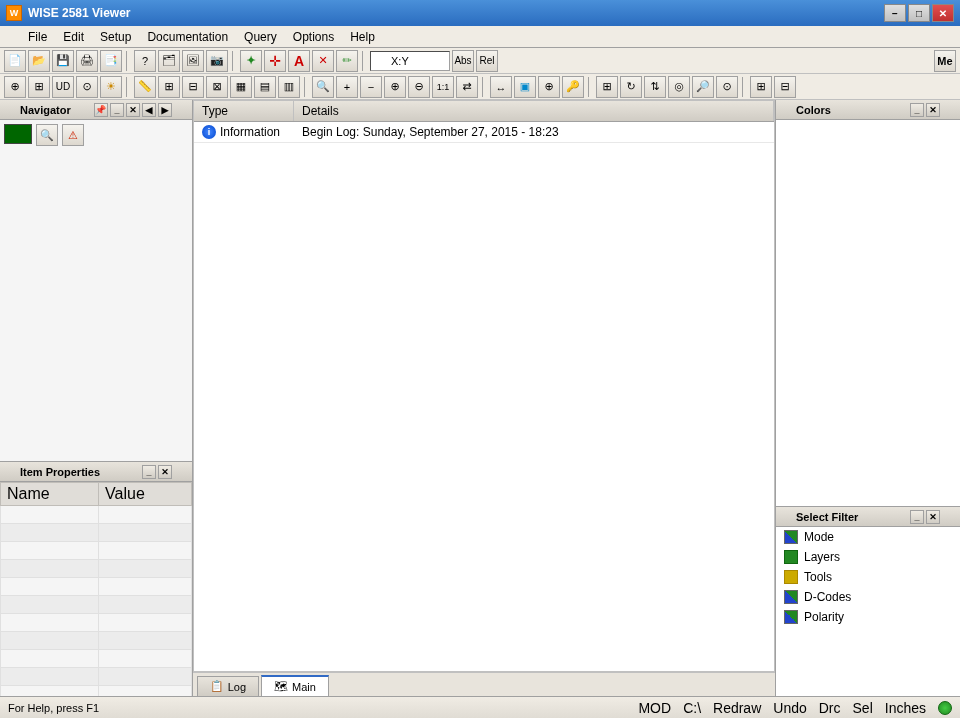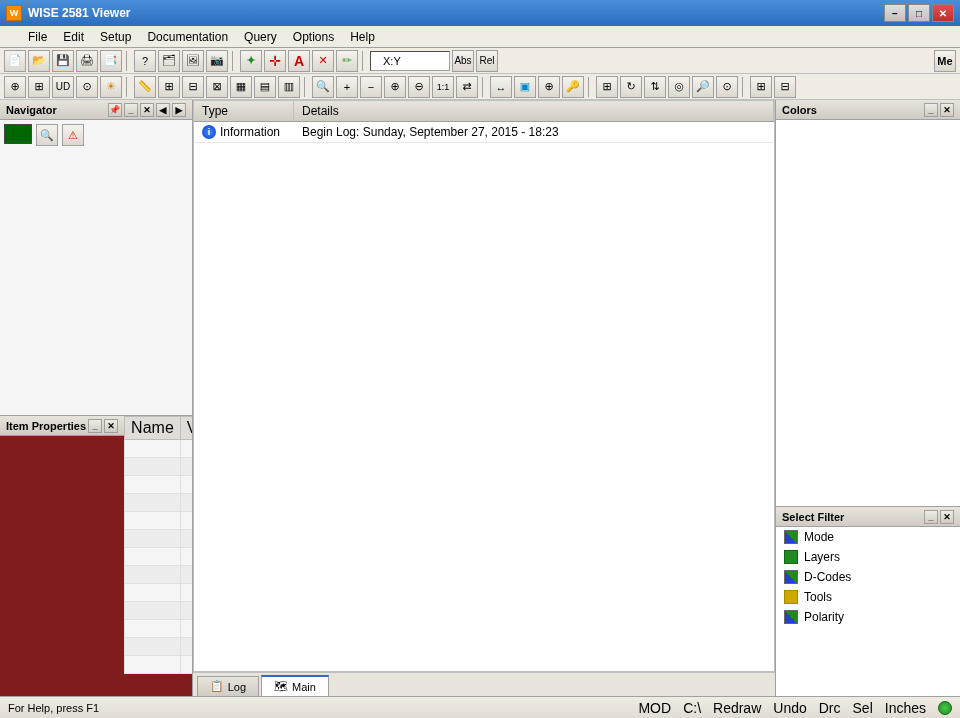--- a/index.html
+++ b/index.html
@@ -62,21 +62,21 @@
     .tb-btn {
       width: 22px; height: 22px;
       background: linear-gradient(to bottom, #f5f3ee, #ddd8cf);
       border: 1px solid #a0a0a0;
       display: flex; align-items: center; justify-content: center;
       cursor: pointer; font-size: 11px;
       flex-shrink: 0;
     }
     .tb-sep { width: 4px; height: 20px; border-left: 1px solid #a0a0a0; margin: 0 2px; }
     .tb-input {
-      height: 20px; border: 1px inset #a0a0a0; background: white; padding: 0 12px; font-size: 11px; width: 80px;
+      height: 20px; border: 1px inset #a0a0a0; background: white; padding: 0 20px; font-size: 11px; width: 80px;
     }
 
     
     #main-layout {
       display: flex;
       height: calc(718px - 26px - 22px - 26px - 26px - 22px);
     }
 
     
     #left-panel { width: 193px; display: flex; flex-direction: column; border-right: 1px solid #a0a0a0; }
@@ -88,21 +88,21 @@
       border-bottom: 1px solid #a0a0a0;
       display: flex;
       flex-direction: column;
     }
     .panel-header {
       height: 20px;
       background: linear-gradient(to bottom, #e8e4dc, #d0ccc4);
       border-bottom: 1px solid #a0a0a0;
       display: flex;
       align-items: center;
-      padding: 0 6px;
+      padding: 0 20px;
       font-size: 11px;
       font-weight: bold;
     }
     .panel-header .panel-title { flex: 1; }
     .panel-header-btn {
       width: 14px; height: 14px;
       background: linear-gradient(to bottom, #f0ece4, #d0ccc4);
       border: 1px solid #a0a0a0;
       display: flex; align-items: center; justify-content: center;
       font-size: 9px; cursor: pointer; margin-left: 2px;
@@ -122,24 +122,24 @@
     .nav-btn {
       width: 22px; height: 22px;
       background: linear-gradient(to bottom, #f5f3ee, #ddd8cf);
       border: 1px solid #a0a0a0;
       display: flex; align-items: center; justify-content: center;
       font-size: 11px; cursor: pointer;
     }
 
     
     #item-properties {
-      height: 280px;
-      background: #7f1d1d;
-      display: flex;
-      flex-direction: row;
+      height: 234px;
+      background: #15803d;
+      display: flex;
+      flex-direction: column;
     }
     .prop-table {
       flex: 1;
       overflow: hidden;
     }
     .prop-table table {
       width: 100%;
       border-collapse: collapse;
       font-size: 16px;
     }
@@ -545,29 +545,29 @@
       <span>Mode</span>
     </div>
           <div class="filter-item">
       <div class="filter-icon">
               <div style="width:14px;height:14px;background:#228822;border:1px solid #116611;"></div>
             </div>
       <span>Layers</span>
     </div>
           <div class="filter-item">
       <div class="filter-icon">
+              <div style="width:14px;height:14px;background:#ccaa00;border:1px solid #aa8800;"></div>
+            </div>
+      <span>Tools</span>
+    </div>
+          <div class="filter-item">
+      <div class="filter-icon">
               <div style="width:14px;height:14px;background:linear-gradient(45deg,#2244cc 0%,#2244cc 50%,#228822 50%,#228822 100%);border:1px solid #666;"></div>
             </div>
       <span>D-Codes</span>
-    </div>
-          <div class="filter-item">
-      <div class="filter-icon">
-              <div style="width:14px;height:14px;background:#ccaa00;border:1px solid #aa8800;"></div>
-            </div>
-      <span>Tools</span>
     </div>
           <div class="filter-item">
       <div class="filter-icon">
               <div style="width:14px;height:14px;background:linear-gradient(45deg,#2244cc 0%,#2244cc 50%,#228822 50%,#228822 100%);border:1px solid #666;"></div>
             </div>
       <span>Polarity</span>
     </div>
         </div>
     </div>
 

